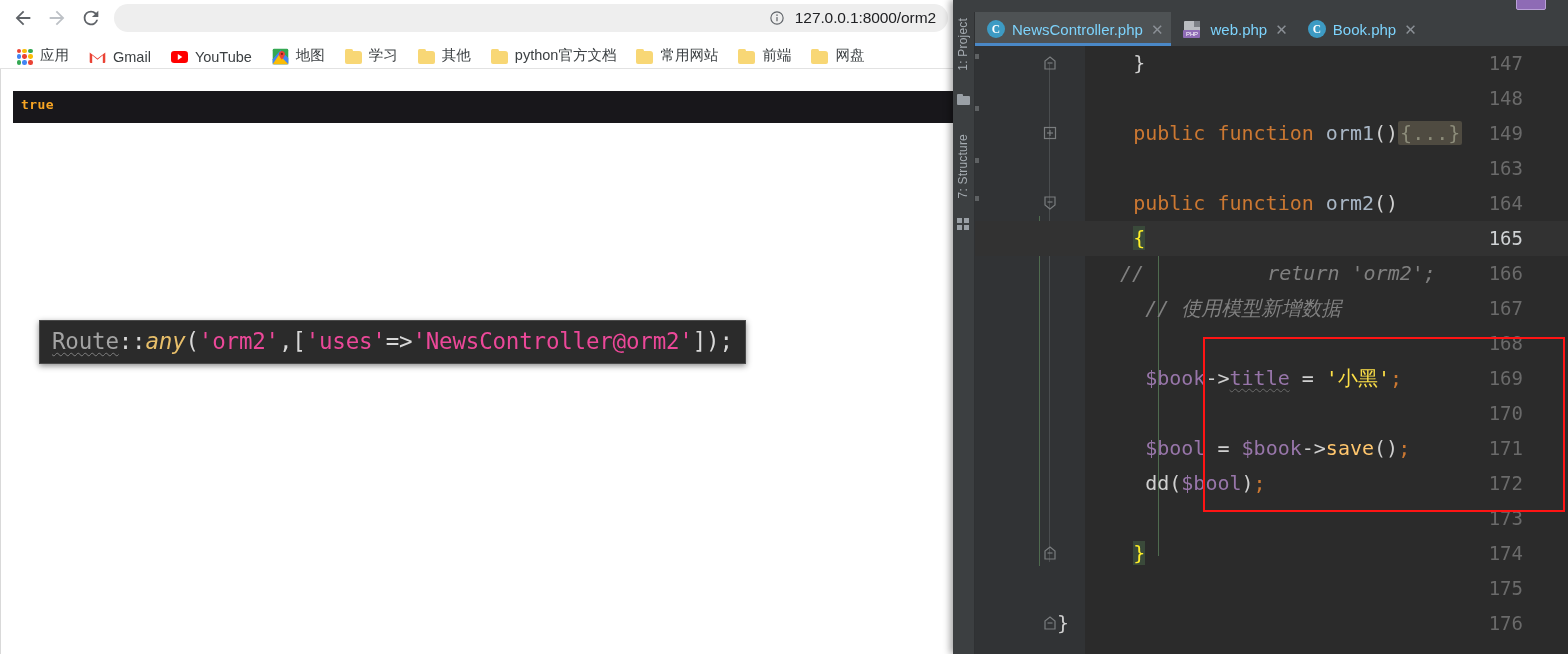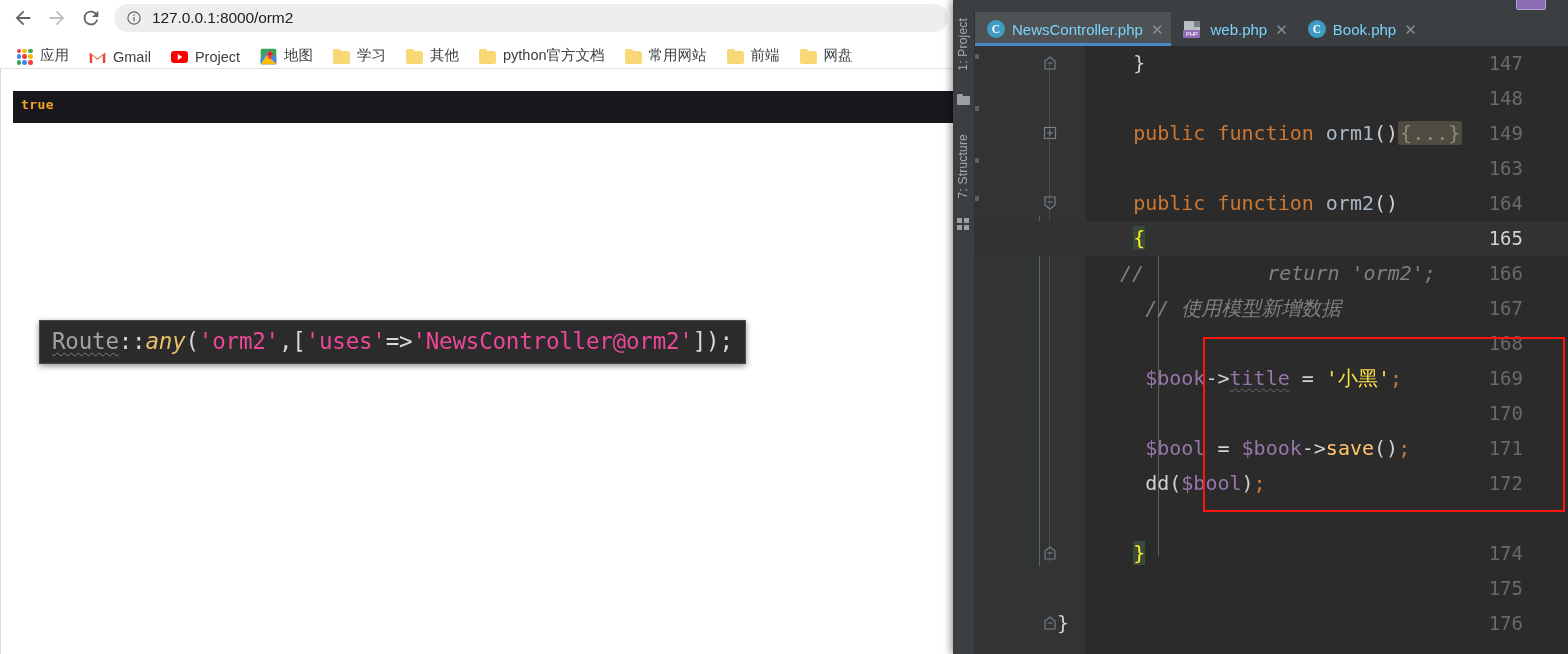--- a/index.html
+++ b/index.html
@@ -34,20 +34,21 @@
   .navbtn svg { display: block; }
   .omnibox {
     flex: 1 1 auto;
     height: 28px;
     margin-left: 6px; margin-right: 6px;
     background: #eeeeee;
     border-radius: 14px;
     display: flex; align-items: center;
     padding: 0 12px;
     cursor: text;
+    justify-content: flex-end;
   }
   .omnibox .info-ico { flex: 0 0 auto; margin-right: 10px; display:flex; }
   .url-text {
     font-size: 15.5px;
     color: #202124;
     letter-spacing: -0.1px;
     white-space: nowrap;
     font-family: "Liberation Sans", sans-serif;
   }
 
@@ -368,21 +369,21 @@
         <span class="bm-label">Gmail</span>
       </div>
 
       <div class="bm">
         <span class="bm-ico">
           <svg width="19" height="14" viewBox="0 0 24 17">
             <rect x="0" y="0" width="24" height="17" rx="4.5" fill="#FF0000"></rect>
             <path d="M9.6 4.4 16 8.5l-6.4 4.1z" fill="#fff"></path>
           </svg>
         </span>
-        <span class="bm-label">Project</span>
+        <span class="bm-label">YouTube</span>
       </div>
 
       <div class="bm">
         <span class="bm-ico">
           <svg width="17" height="17" viewBox="0 0 24 24">
             <rect x="1" y="1" width="22" height="22" rx="2" fill="#34A853"></rect>
             <path d="M1 16 L12 3 L23 14 L23 23 L1 23 Z" fill="#4285F4"></path>
             <path d="M1 23 L10 9 L23 23 Z" fill="#FBBC05"></path>
             <path d="M14 4.2c2.4 0 4.3 1.9 4.3 4.3 0 3.2-4.3 8-4.3 8s-4.3-4.8-4.3-8c0-2.4 1.9-4.3 4.3-4.3z" fill="#EA4335"></path>
             <circle cx="14" cy="8.4" r="1.6" fill="#8d1c11"></circle>
@@ -582,20 +583,24 @@
       <div class="row" style="top:385px;">
         <div class="lnum">171</div>
         <div class="code"><span class="t-var">     $bool </span><span class="t-white">= </span><span class="t-var">$book</span><span class="t-white">-&gt;</span><span class="t-method">save</span><span class="t-white">()</span><span class="t-semi">;</span></div>
       </div>
 
       <div class="row" style="top:420px;">
         <div class="lnum">172</div>
         <div class="code"><span class="t-white">     dd(</span><span class="t-var">$bool</span><span class="t-white">)</span><span class="t-semi">;</span></div>
       </div>
 
+      <div class="row" style="top:455px;">
+        <div class="lnum">173</div>
+        <div class="code"></div>
+      </div>
 
       <div class="row" style="top:490px;">
         <div class="lnum">174</div>
         <div class="code"><span class="t-white">    </span><span class="t-brace-hl">}</span></div>
       </div>
       <div class="fold-icon" style="left:68px; top:500px;">
         <svg width="14" height="14" viewBox="0 0 14 14">
             <path d="M7 1 12 5v8H2V5z" fill="none" stroke="#7A7D7F" stroke-width="1.2"></path>
             <line x1="4.5" y1="7" x2="9.5" y2="7" stroke="#7A7D7F" stroke-width="1.2"></line>
           </svg>

